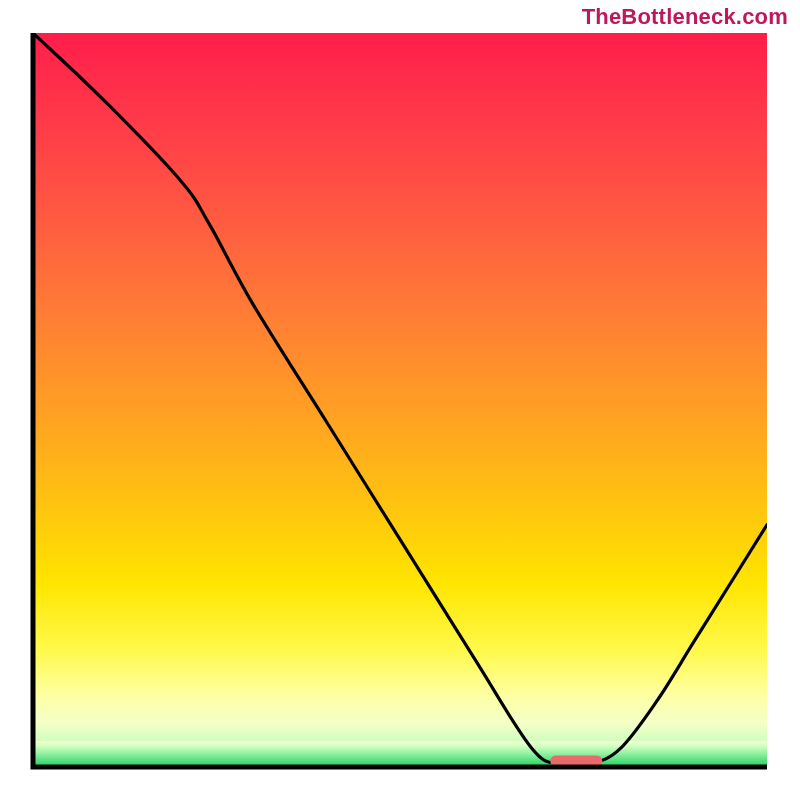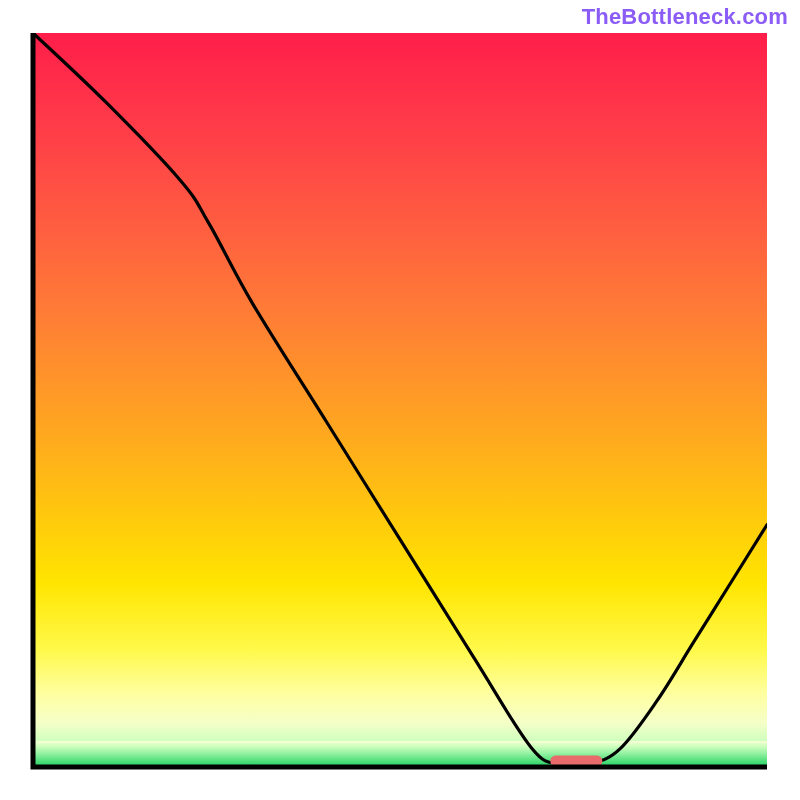--- a/index.html
+++ b/index.html
@@ -15,21 +15,21 @@
     width: 800px;
     height: 800px;
   }
   .watermark {
     position: absolute;
     top: 4px;
     right: 12px;
     font-family: Arial, Helvetica, sans-serif;
     font-size: 22px;
     font-weight: 600;
-    color: #8b5cf6;
+    color: #be185d;
     letter-spacing: 0.2px;
     z-index: 5;
   }
   .plot-area {
     position: absolute;
     left: 33px;
     top: 33px;
     width: 734px;
     height: 734px;
     box-sizing: border-box;

